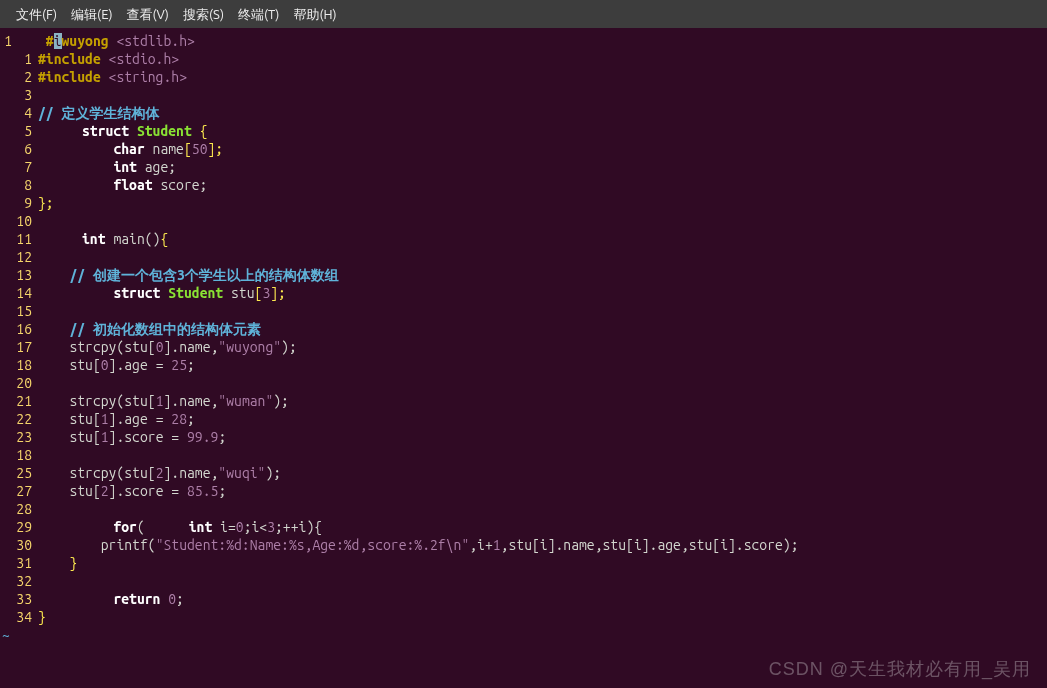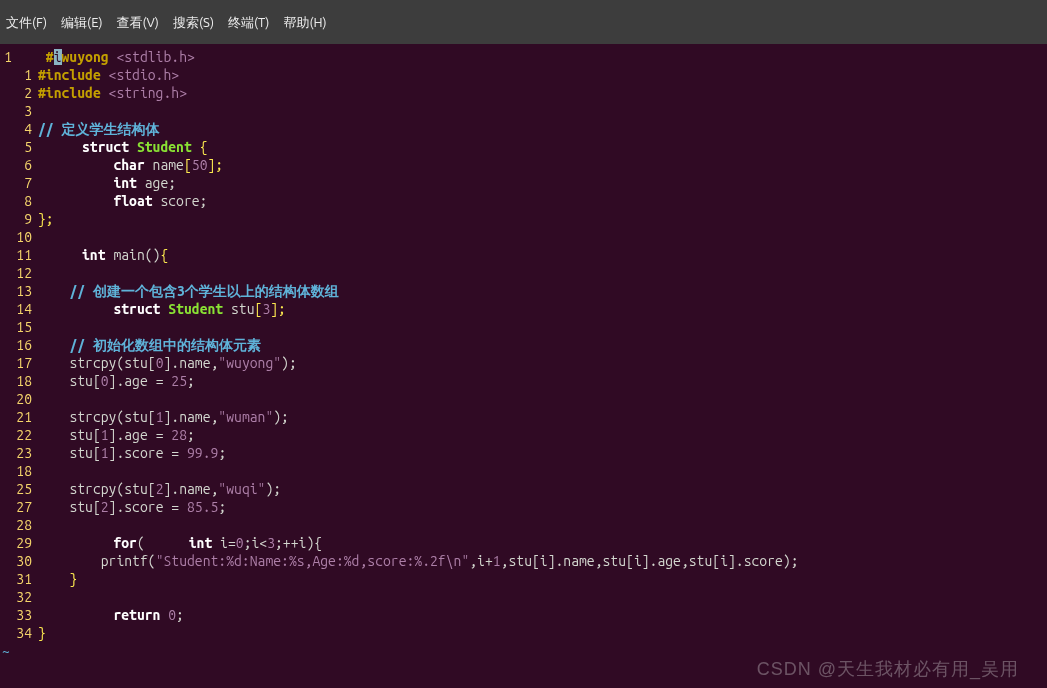--- a/index.html
+++ b/index.html
@@ -12,24 +12,24 @@
     height:688px;
     overflow:hidden;
     position:relative;
     line-height:18px;
   }
   .menubar {
     background:#3d3d3d;
     color:#ececec;
     font-family:"Ubuntu", sans-serif;
     font-size:13px;
-    height:44px;
+    height:28px;
     display:flex;
     align-items:center;
-    padding:0 0;
+    padding:0 10px;
     gap:2px;
   }
   .menubar span { padding:2px 6px; cursor:pointer; }
   .editor {
     padding:4px 0 0 0;
   }
   .row { display:flex; white-space:pre; }
   .ln1 {
     width:14px; text-align:right; color:#f5d56b; padding-right:2px;
   }
@@ -42,21 +42,21 @@
   .kw   { color:#ffffff; font-weight:bold;margin-left:44px; }      
   .pp   { color:#c4a000; font-weight:bold; }      
   .inc  { color:#ad7fa8; }                          
   .cm   { color:#5fb3d9; font-weight:bold; }       
   .type { color:#8ae234; font-weight:bold;margin-top:24px; }       
   .num  { color:#ad7fa8; }                          
   .str  { color:#ad7fa8; }
   .br   { color:#fce94f; }
   .cursor { background:#8ab4c4; color:#300a24; }
   .watermark {
-    position:absolute; right:28px; bottom:10px;
+    position:absolute; right:16px; bottom:10px;
     color:rgba(220,220,220,0.35);
     font-family:sans-serif; font-size:18px;
     pointer-events:none;
     letter-spacing:1px;
   }
 </style>
 </head>
 <body>
 
 <div class="menubar">

